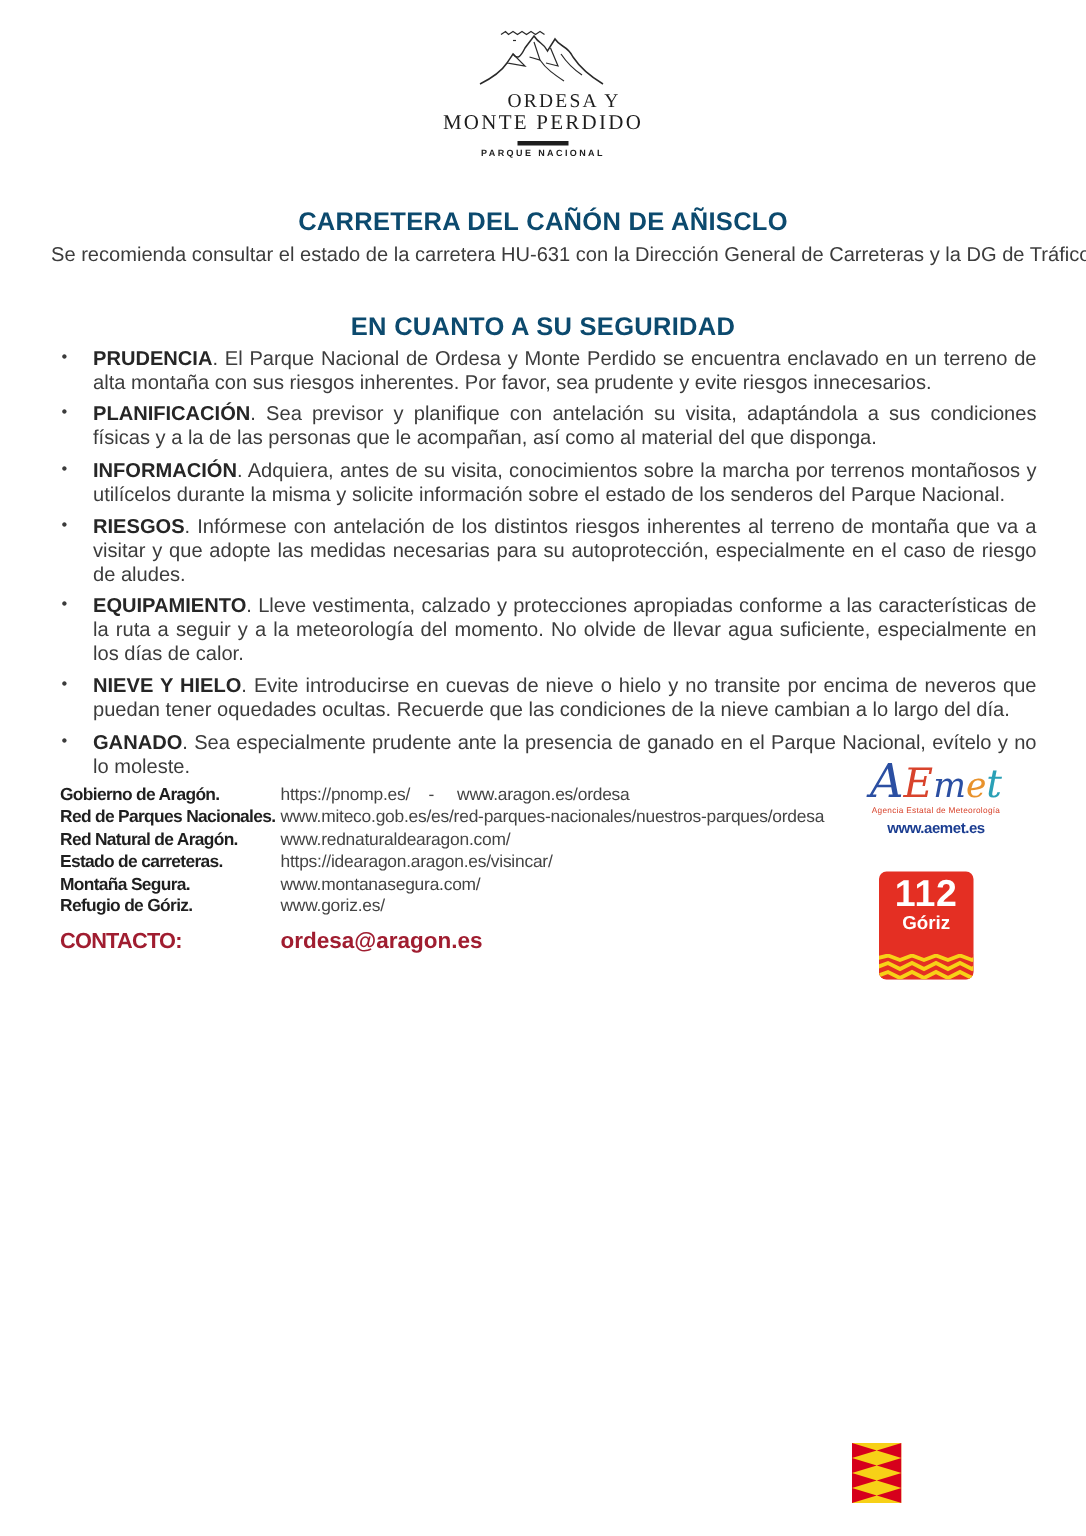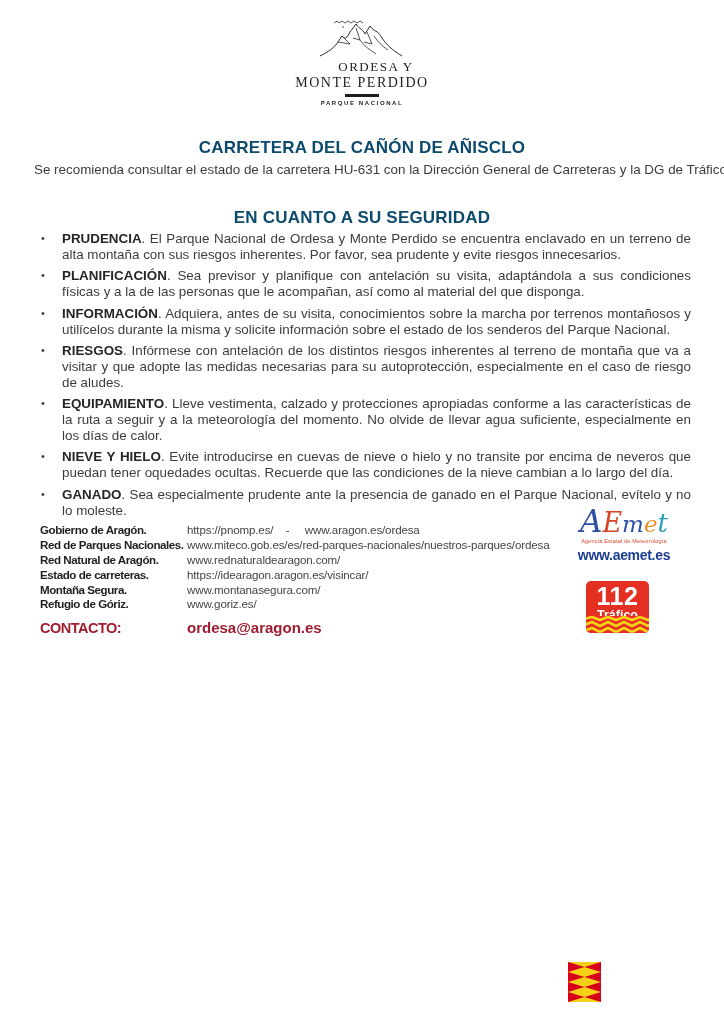--- a/index.html
+++ b/index.html
@@ -50,25 +50,25 @@
   }
   .link-url { font-size:11.6px; letter-spacing:-0.15px; color:#444; white-space:pre-wrap; }
   .contact-row { display:flex; margin-top:7px; align-items:baseline; }
   .contact-label { flex:0 0 147px; font-weight:bold; font-size:14.5px; letter-spacing:-0.5px; color:#a01d30; }
   .contact-value { font-weight:bold; font-size:15px; color:#a01d30; }
   
   .aemet { position:absolute; top:506px; left:574px; width:100px; text-align:center; }
   .aemet-word { font-family:"DejaVu Serif", serif; font-style:italic; line-height:1; white-space:nowrap; }
   .aemet-word span { display:inline-block; }
   .aemet-caption { font-size:5.5px; color:#d8432c; margin-top:1px; letter-spacing:0.2px; }
-  .aemet-url { font-size:14px; font-weight:bold; color:#1b3d91; margin-top:3px; letter-spacing:-0.3px; }
+  .aemet-url { font-size:10px; font-weight:bold; color:#1b3d91; margin-top:3px; letter-spacing:-0.3px; }
   
   .e112 {
     position:absolute; top:581px; left:586px;
-    width:63px; height:52px; background:#e42f23;
+    width:63px; height:72px; background:#e42f23;
     border-radius:5px; overflow:hidden; text-align:center; color:#fff;
   }
   .e112-num { font-size:25px; font-weight:bold; line-height:1; margin-top:3px; letter-spacing:0.5px; }
   .e112-region { font-size:12.5px; font-weight:bold; line-height:1; margin-top:0px; }
   .e112 svg { display:block; position:absolute; bottom:0; left:0; }
   
   .gob { position:absolute; top:962px; left:568px; display:flex; align-items:center; }
   .gob svg { display:block; }
   .gob-text {
     margin-left:4px; font-weight:bold; color:#1d1d1b;
@@ -185,21 +185,21 @@
   <div class="aemet">
     <div class="aemet-word">
       
     <span style="color: rgb(43, 79, 162); font-size: 31px;">A</span><span style="color: rgb(216, 67, 44); font-size: 27px;">E</span><span style="color: rgb(43, 79, 162); font-size: 23px;">m</span><span style="color: rgb(232, 146, 44); font-size: 23px;">e</span><span style="color: rgb(42, 160, 182); font-size: 26px;">t</span></div>
     <div class="aemet-caption">Agencia Estatal de Meteorología</div>
     <div class="aemet-url">www.aemet.es</div>
   </div>
 
   <div class="e112">
     <div class="e112-num">112</div>
-    <div class="e112-region">Tráfico</div>
+    <div class="e112-region">Góriz</div>
     <svg width="63" height="17" viewBox="0 0 63 17">
       <rect x="0" y="0" width="63" height="17" fill="#e42f23"></rect>
       <g stroke="#f7d117" stroke-width="2.6" fill="none">
         <path d="M-2 3 L6 1 L14 4 L22 1 L30 4 L38 1 L46 4 L54 1 L62 4 L66 2"></path>
         <path d="M-2 9 L6 6 L14 10 L22 6 L30 10 L38 6 L46 10 L54 6 L62 10 L66 7"></path>
         <path d="M-2 15 L6 12 L14 16 L22 12 L30 16 L38 12 L46 16 L54 12 L62 16 L66 13"></path>
       </g>
     </svg>
   </div>
 

